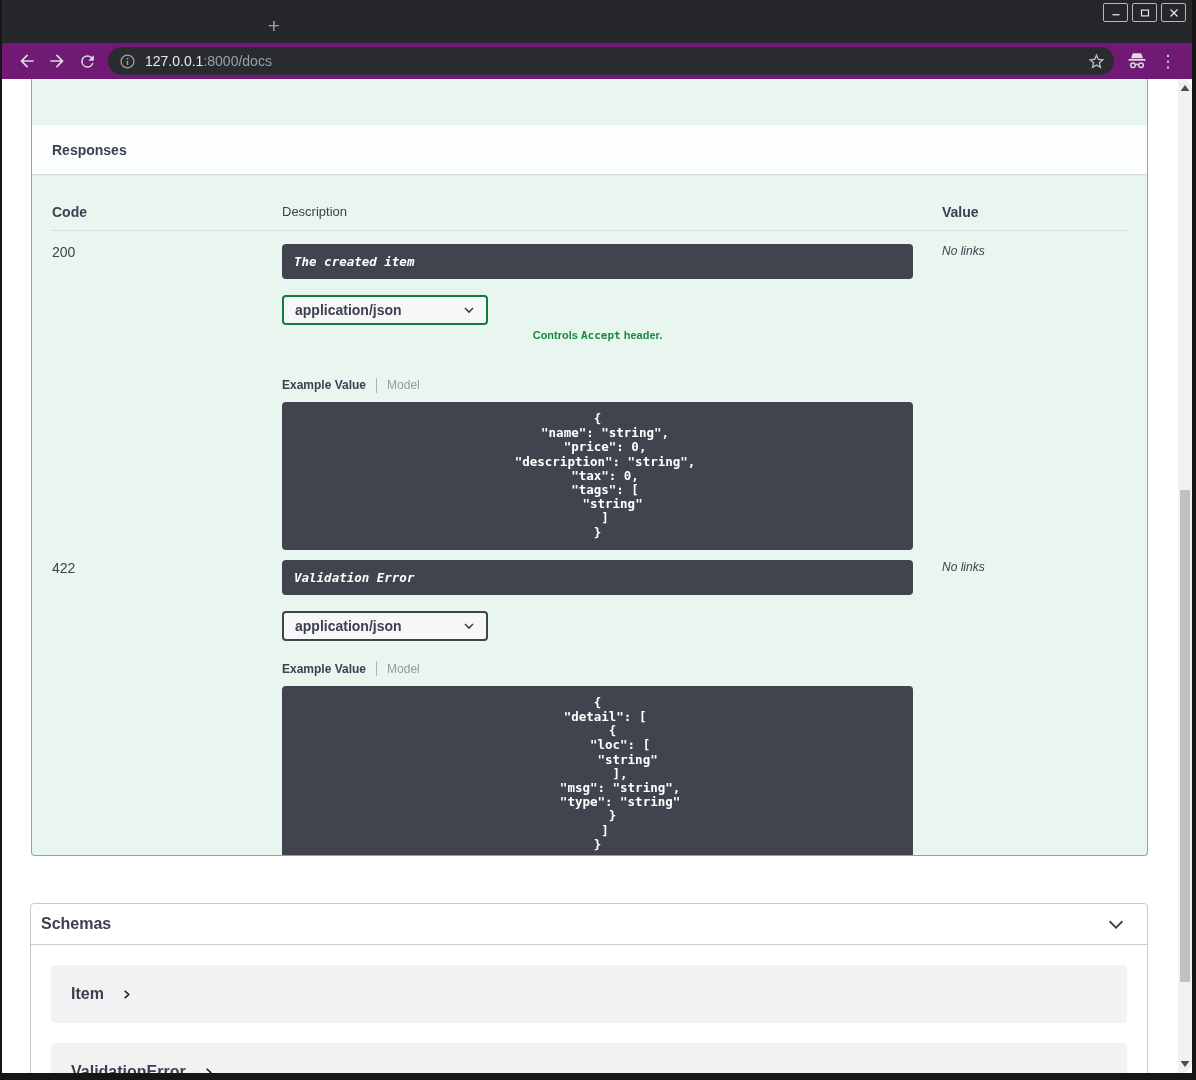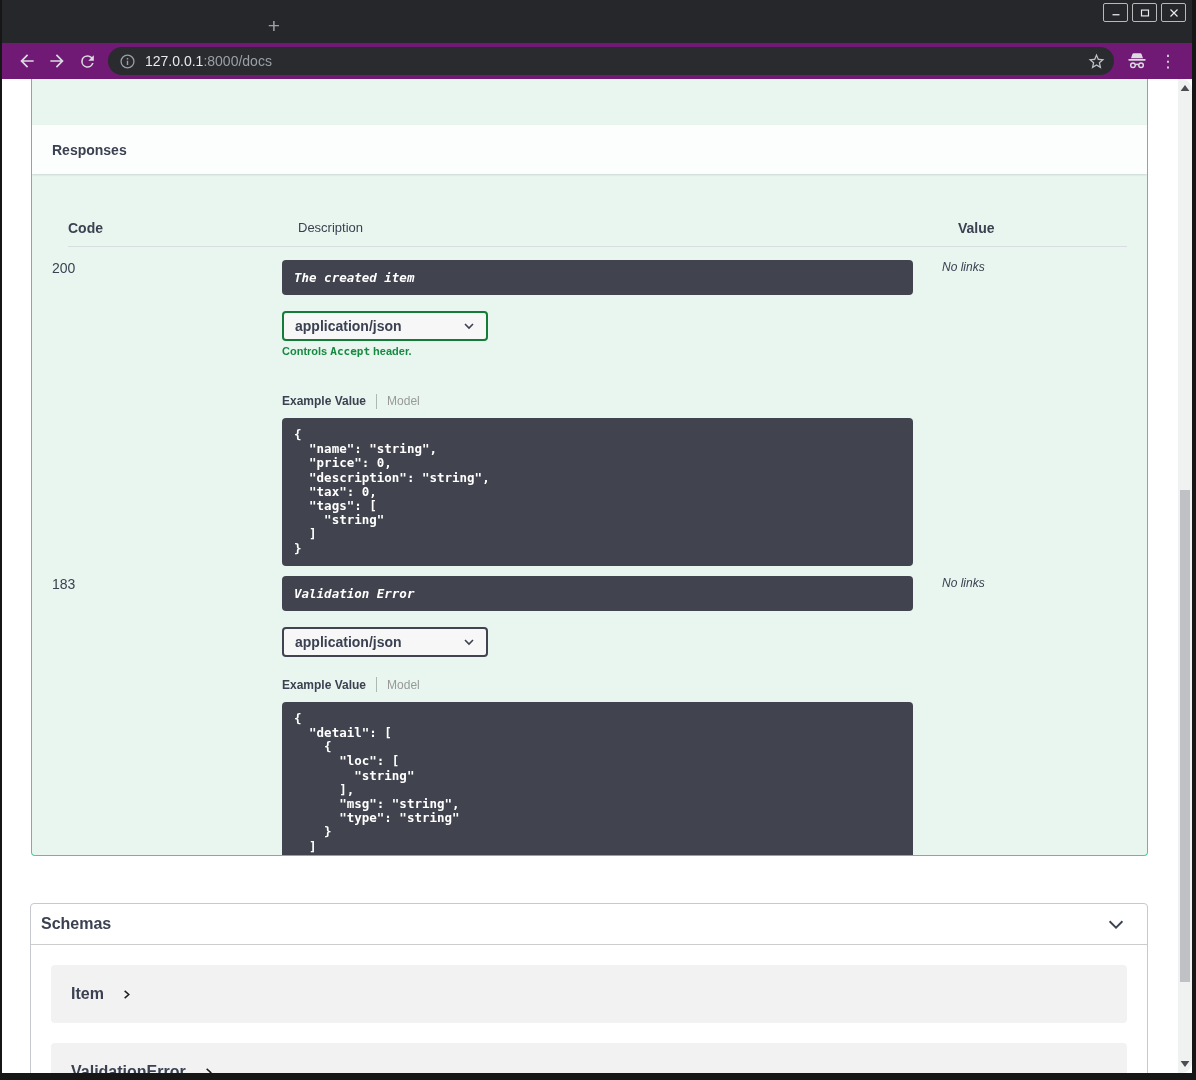--- a/index.html
+++ b/index.html
@@ -52,27 +52,27 @@
     border-radius:0 0 4px 4px; overflow:hidden;
   }
   .opblock-gap{ height:46px; }
   .section-header{
     height:49px; background:rgba(255,255,255,.85); box-shadow:0 1px 2px rgba(0,0,0,.12);
     display:flex; align-items:center; padding:0 20px;
     font-size:14px; font-weight:bold; color:#3b4151;
   }
   .table-wrap{ padding:0 20px; }
   .rgrid{ display:grid; grid-template-columns:230px 660px 1fr; }
-  .thead{ padding:46px 0 10px; border-bottom:1px solid #d9dde1;margin-left:16px; }
+  .thead{ padding:30px 0 10px; border-bottom:1px solid #d9dde1; }
   .th-code,.th-links{ font-size:14px; font-weight:bold; }
   .th-desc{ font-size:13px; font-weight:normal; }
   .trow{ padding-top:13px; }
   .code-cell{ font-size:14px; }
   .links-cell{ font-size:12px; font-style:italic; }
-  .desc-inner{ width:631px; }
+  .desc-inner{ width:631px;text-align:center; }
 
   .md-box{
     height:35px; background:#41444e; border-radius:4px; color:#fff;
     display:flex; align-items:center; padding:0 12px; margin-bottom:16px;
     font-family:"DejaVu Sans Mono", monospace; font-size:12.5px; font-style:italic; font-weight:bold;
   }
   .mt-select{
     width:206px; height:30px; border-radius:4px; background:#f7f7f7;
     display:flex; align-items:center; justify-content:space-between; padding:0 9px 0 11px;
     font-size:14px; font-weight:bold; color:#3b4151; margin-bottom:4px;
@@ -221,21 +221,21 @@
   "tax": 0,
   "tags": [
     "string"
   ]
 }</pre>
           </div>
           <div class="links-cell">No links</div>
         </div>
 
         <div class="rgrid">
-          <div class="code-cell">183</div>
+          <div class="code-cell">422</div>
           <div class="desc-inner">
             <div class="md-box">Validation Error</div>
             <div class="mt-select dark">
               <span>application/json</span>
               <svg width="16" height="16" viewBox="0 0 24 24" fill="none" stroke="#3b4151" stroke-width="2.4">
                   <path d="M6 9l6 6 6-6"></path>
                 </svg>
             </div>
             <div class="tabs">
               <span class="tab-example">Example Value</span>

